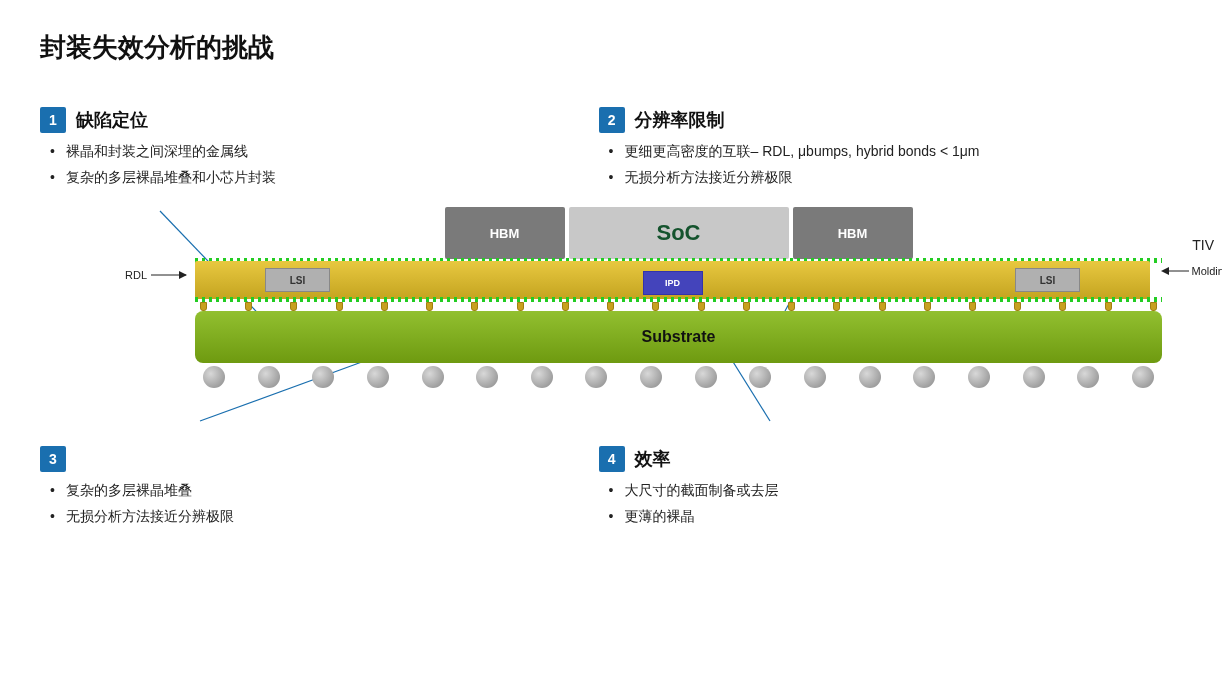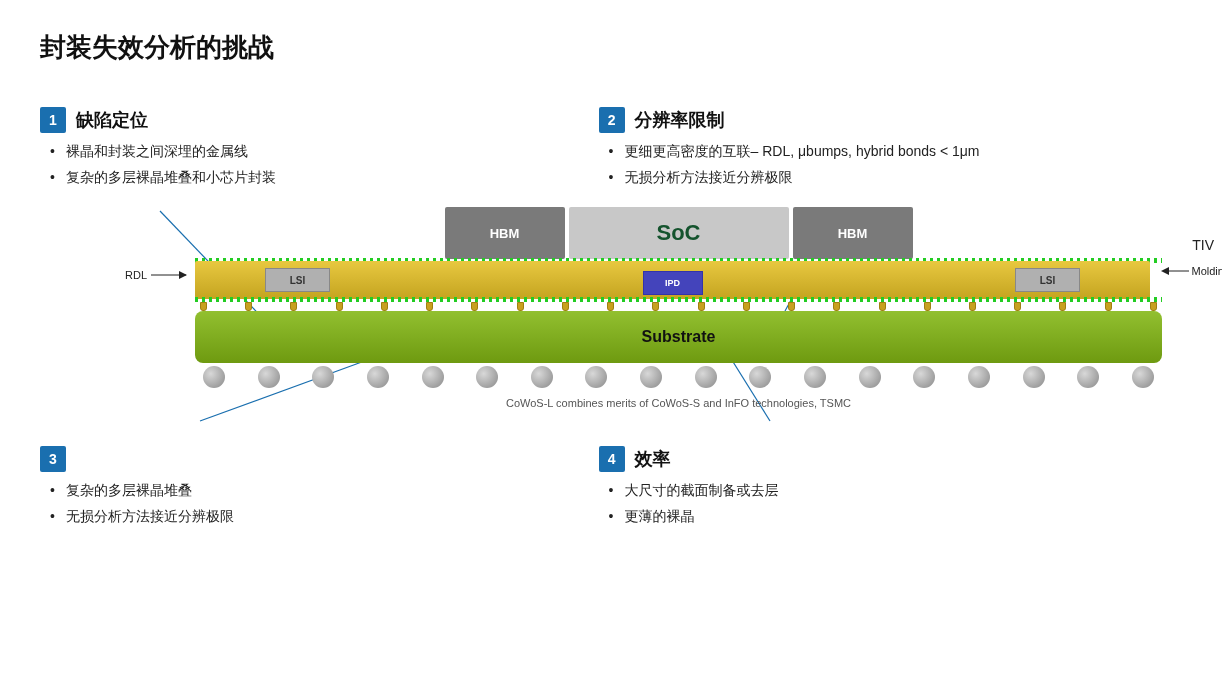--- a/index.html
+++ b/index.html
@@ -254,21 +254,20 @@
       </div>
 
       <div style="position:absolute; right:-68px; top:64px; font-size:11px; color:#222; display:flex; align-items:center; gap:2px;">
         <svg width="30" height="12" style="overflow:visible;">
             <line x1="30" y1="6" x2="4" y2="6" stroke="#222" stroke-width="1"></line>
             <polygon points="10,2 2,6 10,10" fill="#222"></polygon>
           </svg>
         <span>Molding</span>
       </div>
 
-      <div style="position:absolute; top:196px; left:0; right:0; text-align:center; font-size:11px; color:#555;">CoWoS-L combines merits of CoWoS-S and InFO technologies, TSMC</div>
 
     </div>
   </div>
 
   <div class="bottom-section">
 
     <div class="bottom-left">
       <div class="section-header">
         <div class="number-badge">3</div>
       </div>

